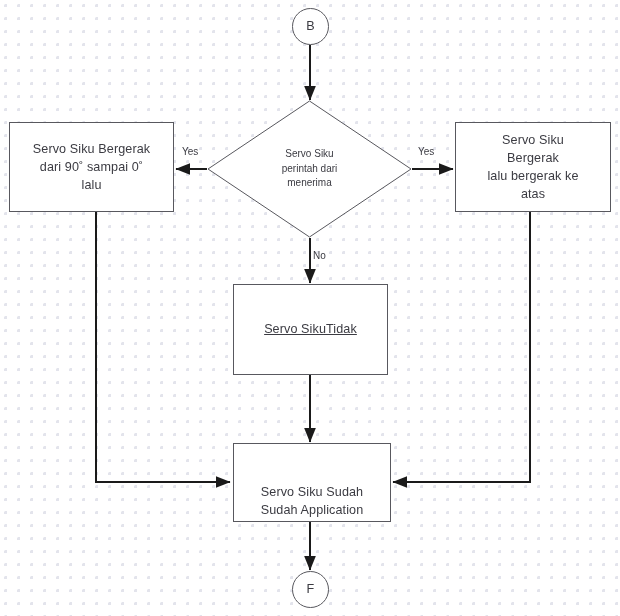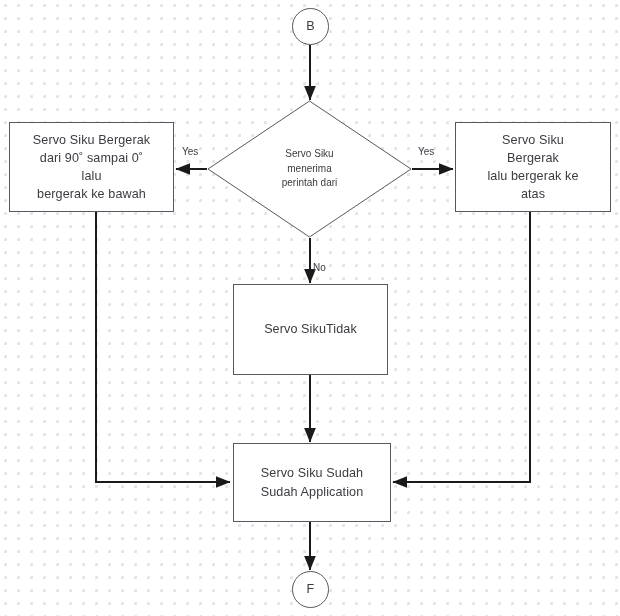--- a/index.html
+++ b/index.html
@@ -118,57 +118,56 @@
     <span>B</span>
   </div>
 
   <div class="diamond-wrap" style="left:207px; top:100px; width:205px; height:138px;">
     <svg width="205" height="138" viewBox="0 0 205 138" style="position:absolute; left:0; top:0;">
       <polygon points="102.5,1 204,69 102.5,137 1,69" fill="#ffffff" stroke="#58585e" stroke-width="1"></polygon>
     </svg>
     <div class="diamond-label">
       <div>
         <div>Servo Siku</div>
+        <div>perintah dari</div>
         <div>menerima</div>
-        <div>perintah dari</div>
       </div>
     </div>
   </div>
 
   <div class="node box" style="left:9px; top:122px; width:165px; height:90px;">
     <div>
       <div>Servo Siku Bergerak</div>
       <div>dari 90˚ sampai 0˚ lalu</div>
-      <div>bergerak ke bawah</div>
     </div>
   </div>
 
   <div class="node box" style="left:455px; top:122px; width:156px; height:90px;">
     <div>
       <div>Servo Siku Bergerak</div>
       <div>lalu bergerak ke atas</div>
     </div>
   </div>
 
-  <div class="node box" style="left:233px; top:284px; width:155px; height:91px;">
+  <div class="node box" style="left:233px; top:284px; width:155px; height:91px;text-decoration:underline;">
     <div>
       <div>Servo SikuTidak</div>
     </div>
   </div>
 
-  <div class="node box" style="left:233px; top:443px; width:158px; height:79px;">
+  <div class="node box" style="left:233px; top:443px; width:158px; height:79px;align-items:flex-end;">
     <div>
       <div>Servo Siku Sudah</div>
       <div>Sudah Application</div>
     </div>
   </div>
 
   <div class="node terminal" style="left:292px; top:571px; width:37px; height:37px;">
     <span>F</span>
   </div>
 
   <div class="edge-label" style="left:182px; top:146px;">Yes</div>
 
   <div class="edge-label" style="left:418px; top:146px;">Yes</div>
 
-  <div class="edge-label" style="left:313px; top:250px;margin-top:12px;">No</div>
+  <div class="edge-label" style="left:313px; top:250px;">No</div>
 
 </div>
 
 </body></html>

